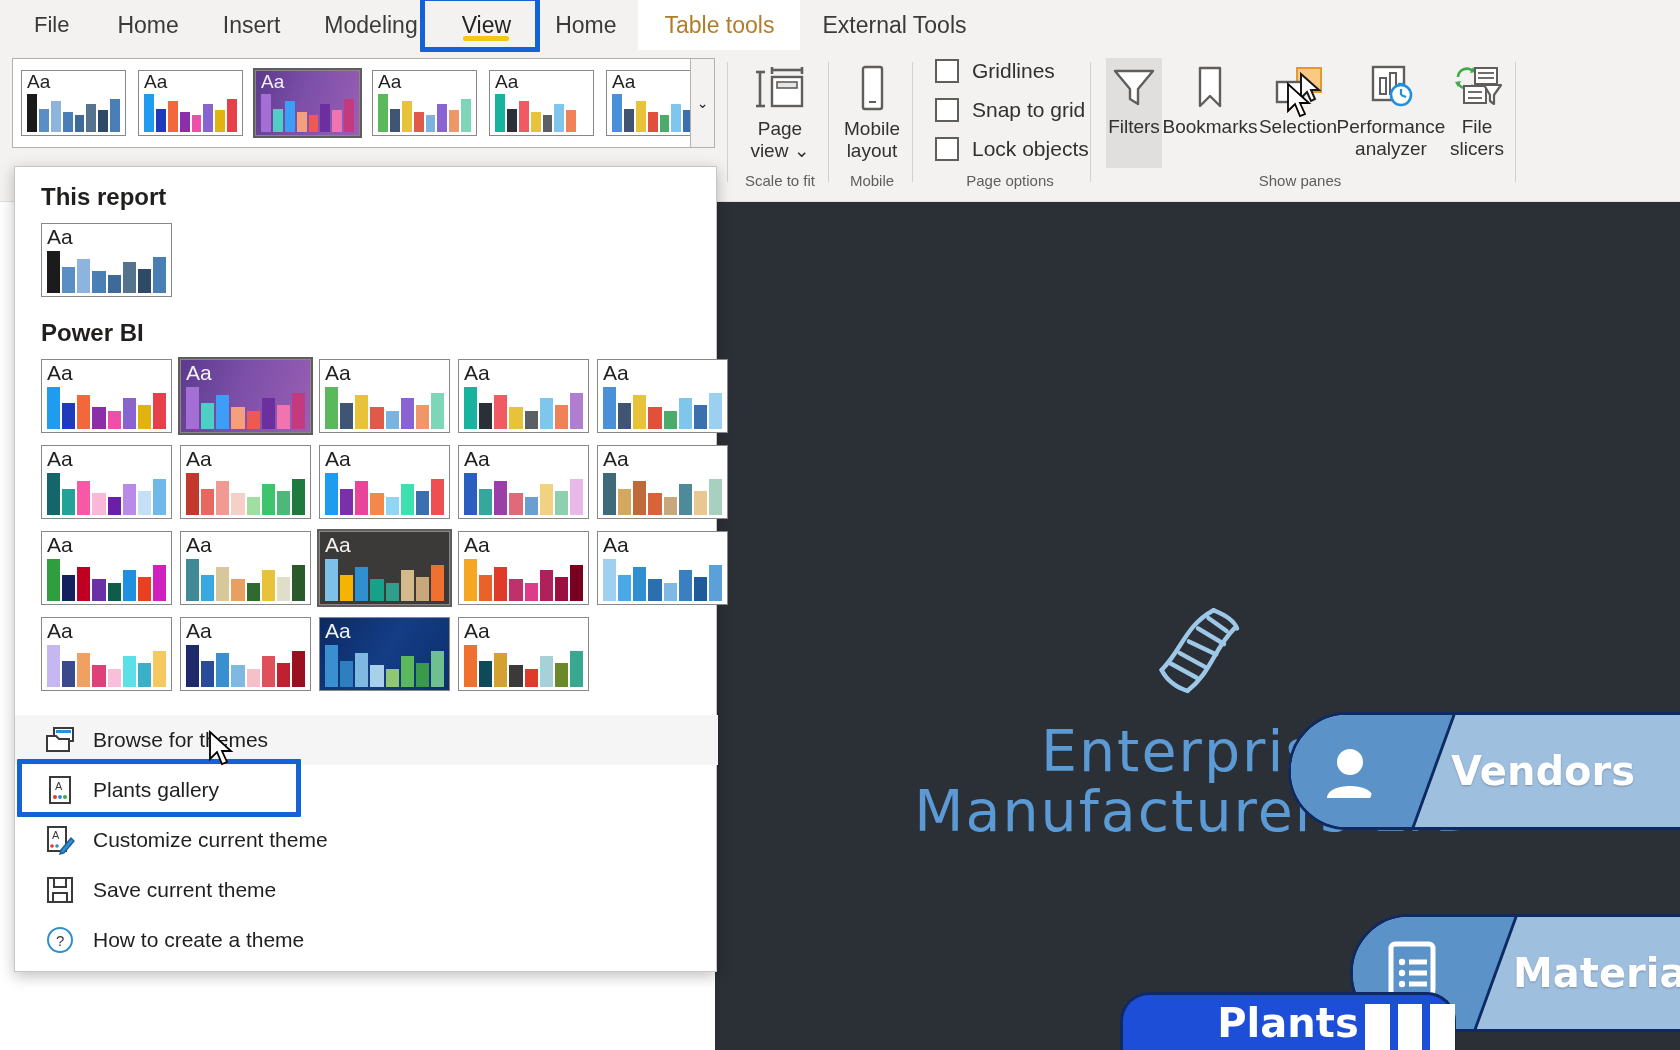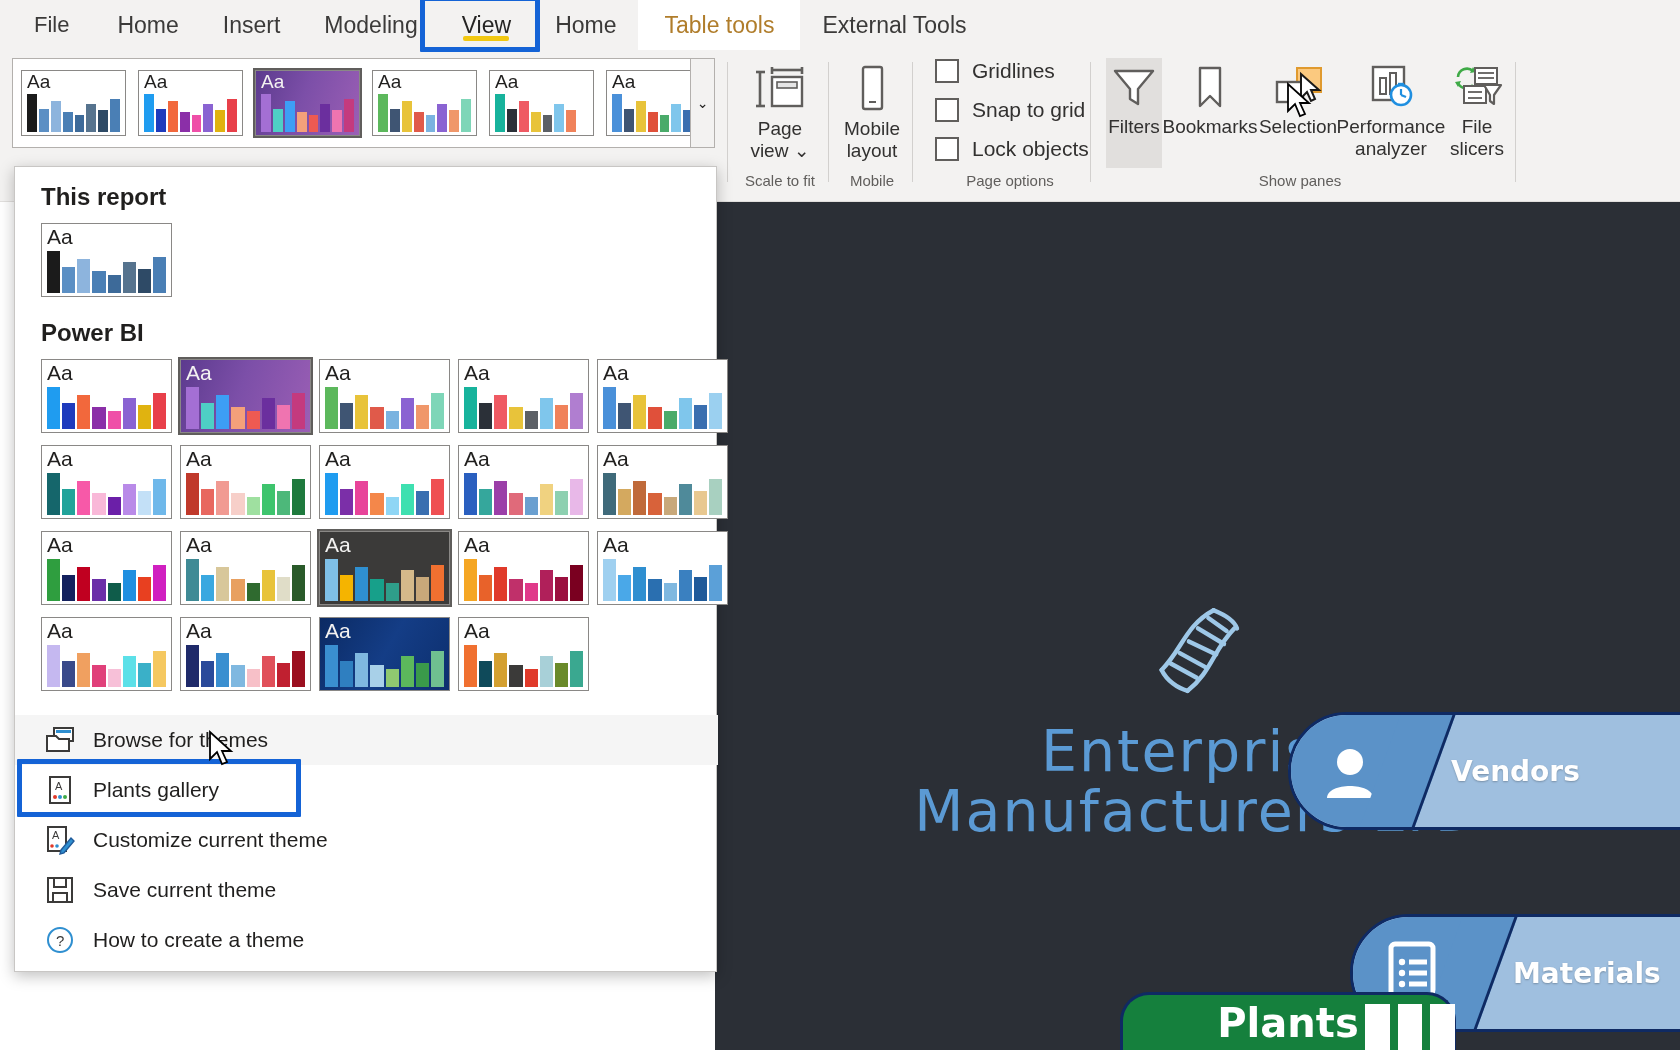--- a/index.html
+++ b/index.html
@@ -148,27 +148,27 @@
     width: 118px; height: 100%; background: #5b92c8; flex: 0 0 auto;
     display: flex; align-items: center; justify-content: center;
     position: relative;
   }
   .navbtn .cap::after {
     content: ""; position: absolute; right: -26px; top: -10%;
     width: 52px; height: 120%; background: #5b92c8;
     transform: skewX(-20deg); border-right: 3px solid #0f2a63;
   }
   .navbtn .lbl {
-    font-size: 28px; color: #ffffff; font-weight: bold; padding-left: 42px;
+    font-size: 40px; color: #ffffff; font-weight: bold; padding-left: 42px;
     white-space: nowrap; font-family: "DejaVu Sans", sans-serif;
     text-shadow: 0 1px 2px rgba(0,0,0,.25); position: relative; z-index: 2;
   }
   .plants-bar {
     position: absolute; left: 405px; bottom: 0; width: 336px; height: 58px;
-    background: #15803d; border: 3px solid #0f2a63; border-bottom: none;
+    background: #1d4ed8; border: 3px solid #0f2a63; border-bottom: none;
     border-radius: 29px 29px 0 0; display: flex; align-items: center;
     justify-content: center;
   }
   .plants-bar .lbl {
     font-size: 40px; color: #ffffff; font-weight: bold;
     font-family: "DejaVu Sans", sans-serif;
   }
   .plants-stripes {
     position: absolute; left: 650px; bottom: 0; width: 90px; height: 58px;
     display: flex; gap: 8px; align-items: flex-end;

